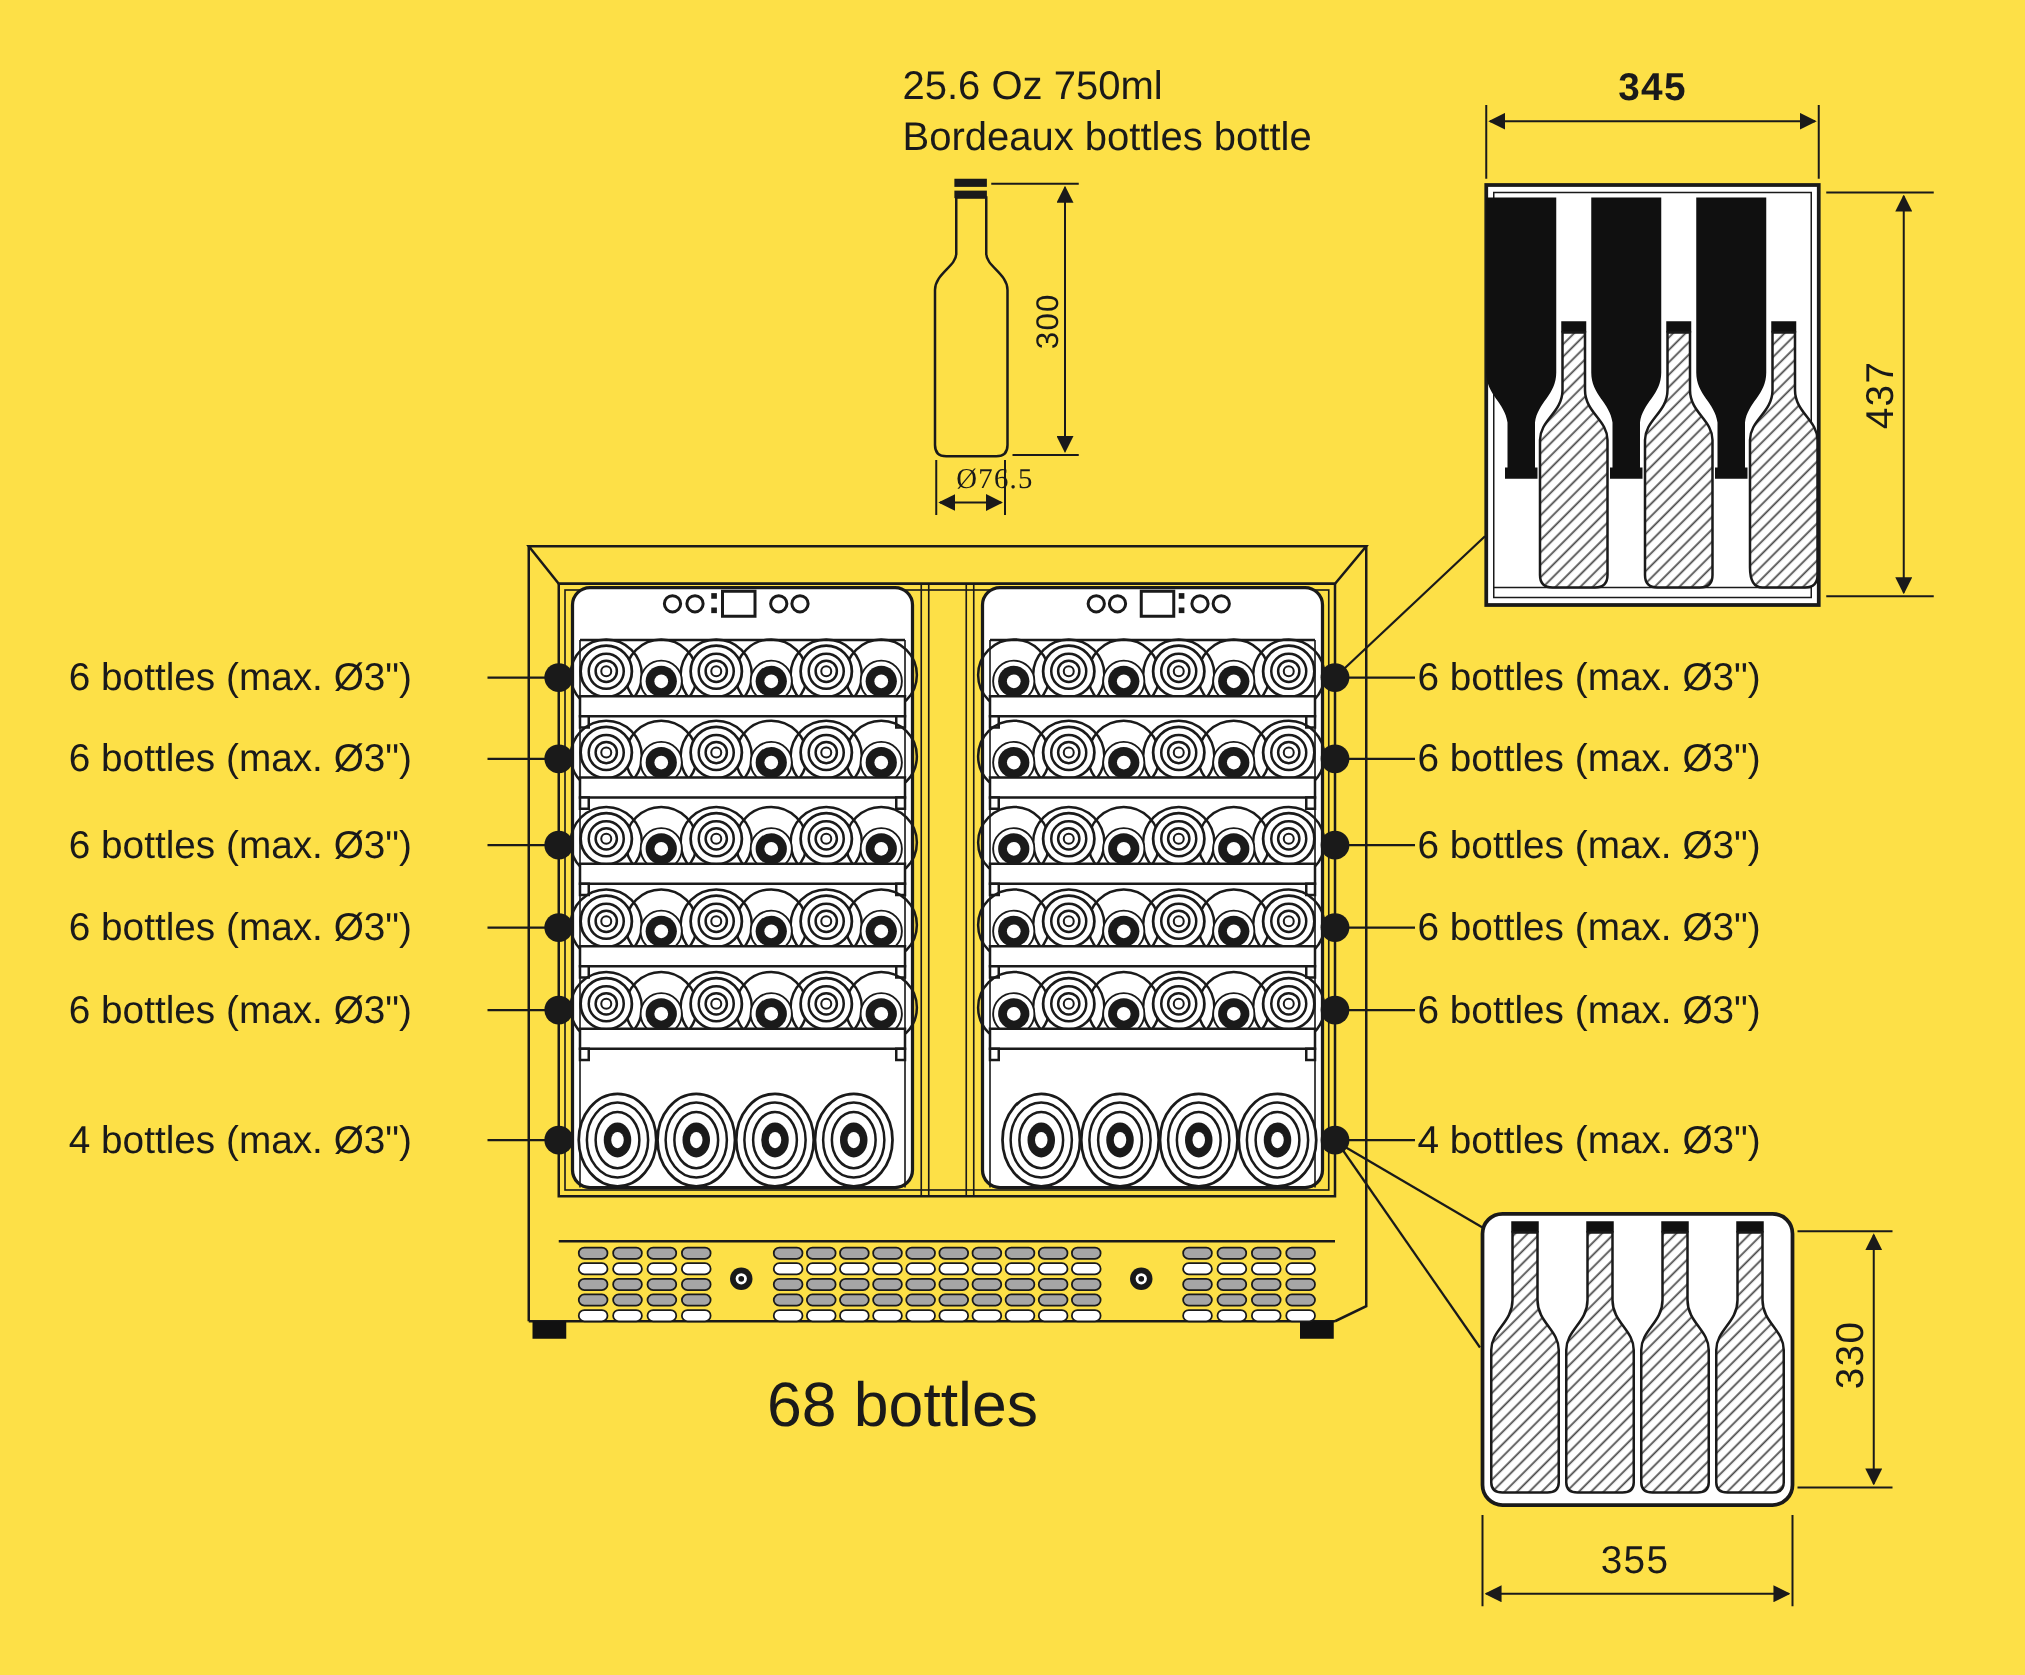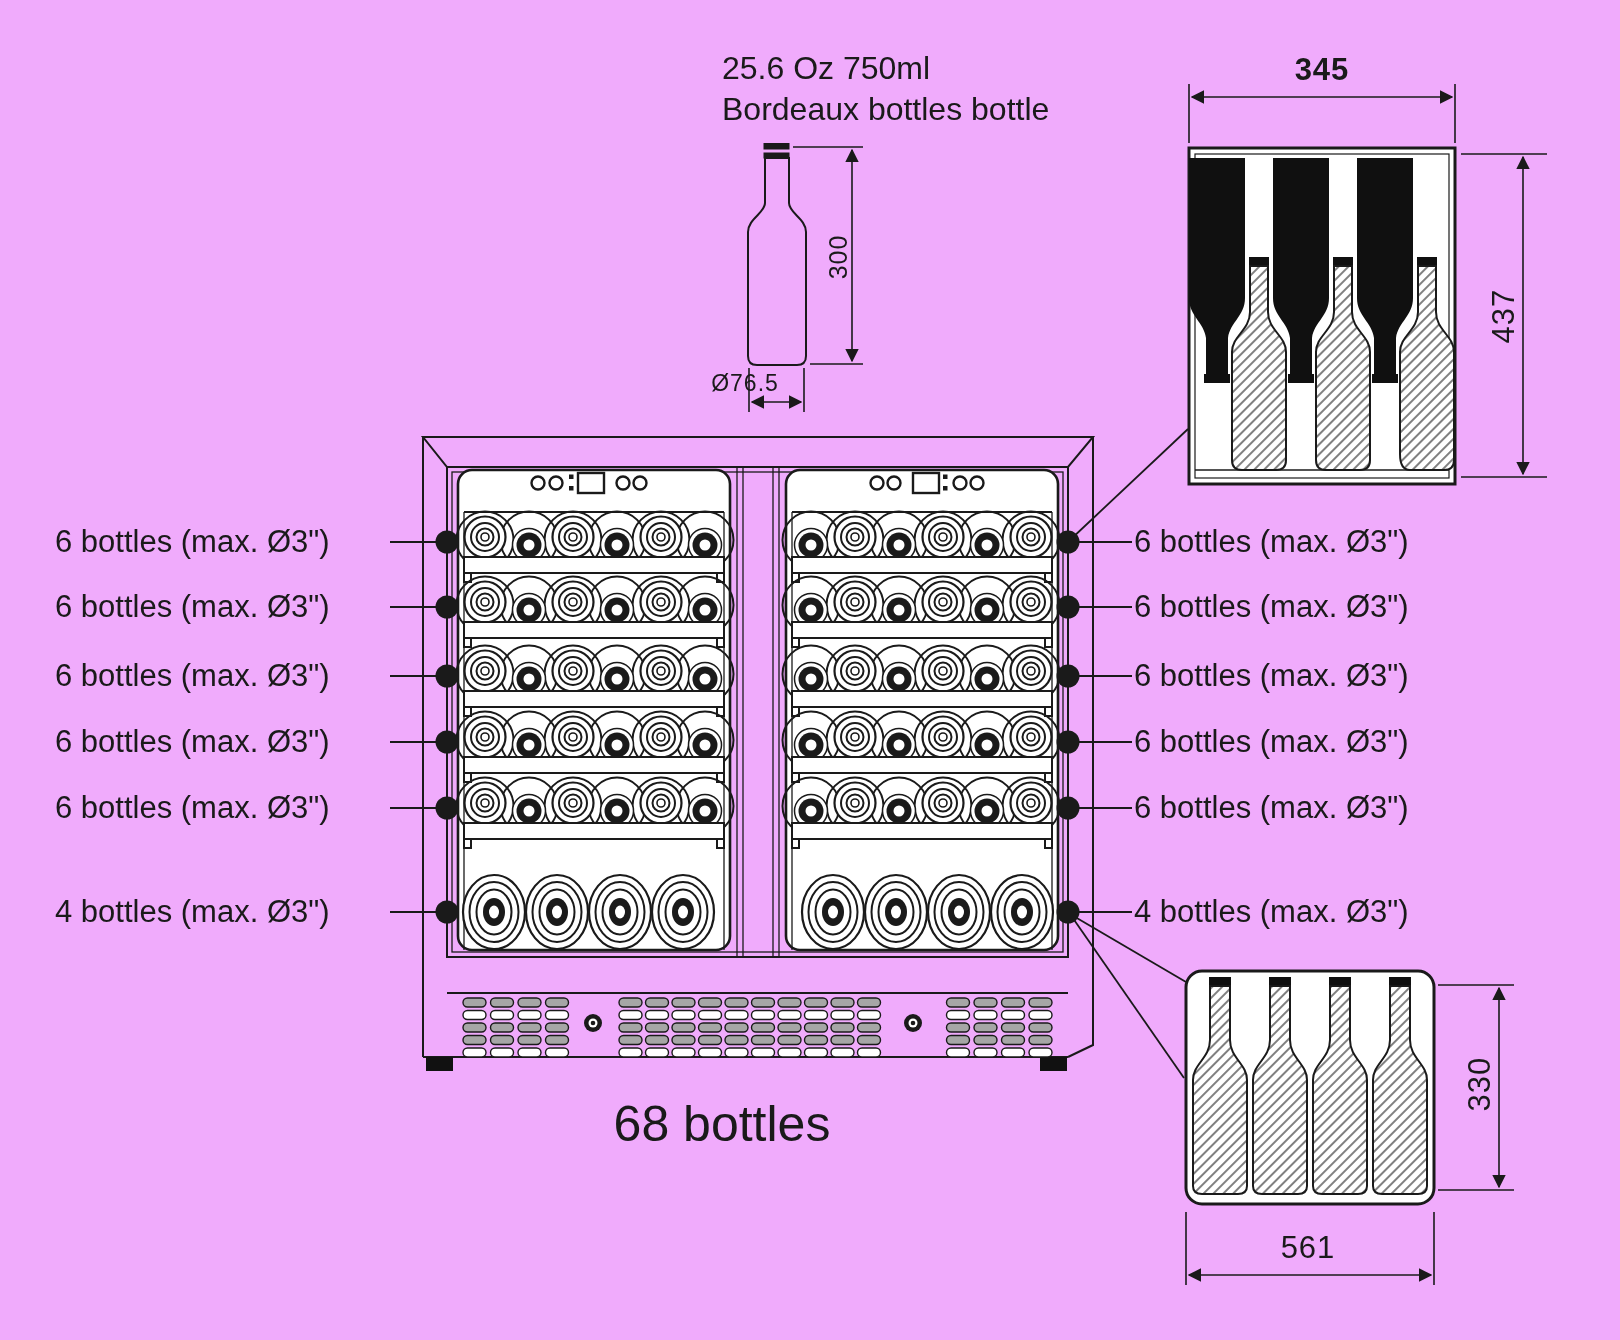--- a/index.html
+++ b/index.html
@@ -1,16 +1,16 @@
 <!DOCTYPE html>
 <html><head>
 <meta charset="utf-8">
 <style>
   html,body{margin:0;padding:0;background:#ffffff;}
-  #stage{position:relative;width:1620px;height:1340px;background:#f0abfc;overflow:hidden;
+  #stage{position:relative;width:1620px;height:1340px;background:#fde047;overflow:hidden;
          font-family:"Liberation Sans", sans-serif;color:#1a1a1a;}
   #art{position:absolute;left:0;top:0;}
   .txt{position:absolute;white-space:nowrap;color:#1a1a1a;}
   .spec{font-size:32px;line-height:41px;}
   .rack-label{font-size:31px;height:42px;line-height:42px;}
   .rack-label.right{left:1134px;}
   .total{font-size:50px;width:220px;text-align:center;}
   .dim{font-size:31px;width:100px;text-align:center;letter-spacing:1px;}
   .dim-sm{font-size:23px;width:90px;text-align:center;letter-spacing:1px;}
   .rot{transform:rotate(-90deg);transform-origin:center center;height:40px;line-height:40px;}
@@ -341,26 +341,26 @@
     <use href="#dot" x="1068" y="742"></use>
         <use href="#dot" x="1068" y="808"></use>
         <use href="#dot" x="1068" y="912"></use>
   </g>
 </svg>
 
 <div class="txt spec" style="left:722px;top:48px;">25.6 Oz 750ml</div>
 <div class="txt spec" style="left:722px;top:89px;">Bordeaux bottles bottle</div>
 
 <div class="txt dim-sm rot" style="left:798px;top:237px;font-size:25px;width:80px;">300</div>
-<div class="txt dim-sm" style="left:700px;top:370px;">Ø76.5</div>
+<div class="txt dim-sm" style="left:751px;top:370px;font-family:Liberation Serif, serif;">Ø76.5</div>
 
 <div class="txt dim" style="left:1272px;top:52px;font-weight:bold;">345</div>
 <div class="txt dim rot" style="left:1454px;top:296px;">437</div>
 <div class="txt dim rot" style="left:1430px;top:1064px;">330</div>
-<div class="txt dim" style="left:1258px;top:1230px;">561</div>
+<div class="txt dim" style="left:1258px;top:1230px;">355</div>
 
 <div class="txt rack-label" style="left:55px;top:521px;">6 bottles (max. Ø3")</div>
 <div class="txt rack-label" style="left:55px;top:586px;">6 bottles (max. Ø3")</div>
 <div class="txt rack-label" style="left:55px;top:655px;">6 bottles (max. Ø3")</div>
 <div class="txt rack-label" style="left:55px;top:721px;">6 bottles (max. Ø3")</div>
 <div class="txt rack-label" style="left:55px;top:787px;">6 bottles (max. Ø3")</div>
 <div class="txt rack-label" style="left:55px;top:891px;">4 bottles (max. Ø3")</div>
 
 <div class="txt rack-label right" style="top:521px;">6 bottles (max. Ø3")</div>
 <div class="txt rack-label right" style="top:586px;">6 bottles (max. Ø3")</div>

